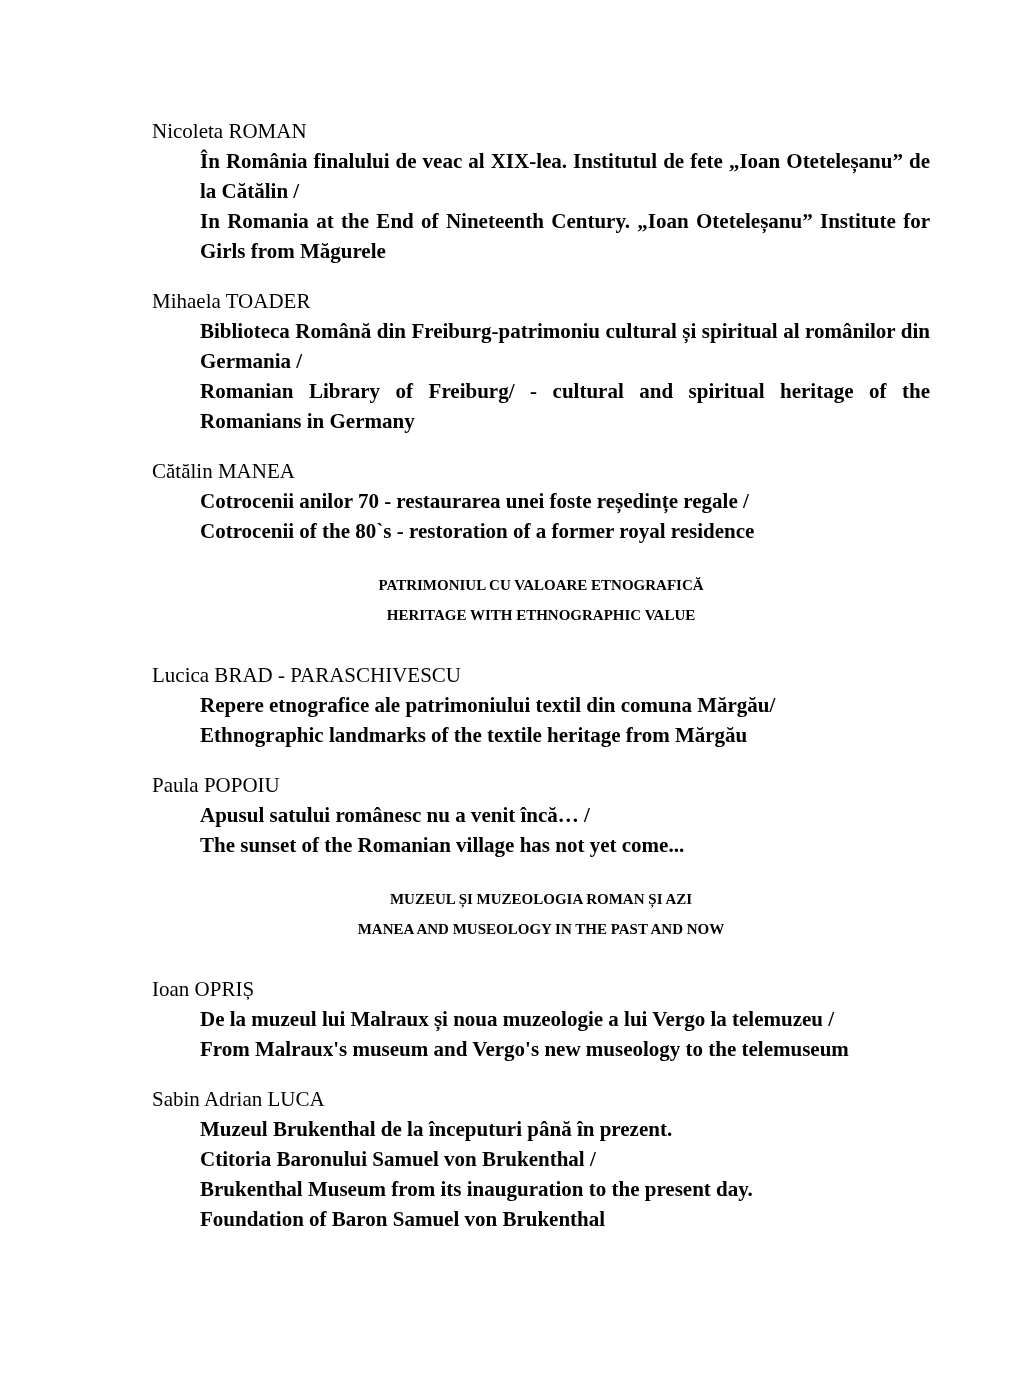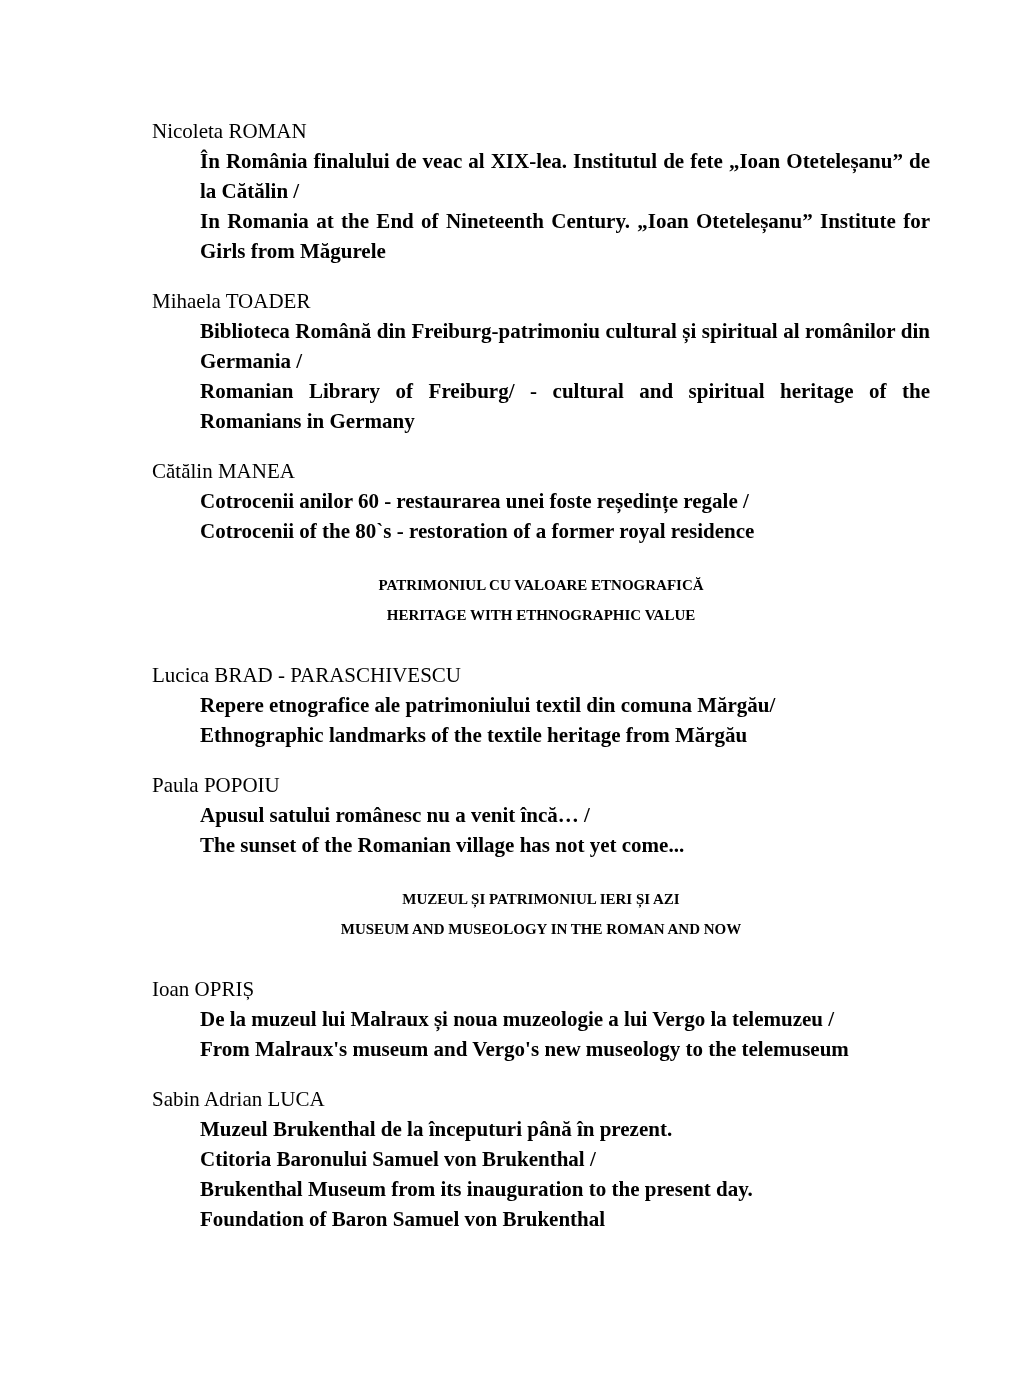--- a/index.html
+++ b/index.html
@@ -57,21 +57,21 @@
   </article>
 
   <article class="entry">
     <p class="author">Mihaela TOADER</p>
     <p class="title">Biblioteca Română din Freiburg-patrimoniu cultural și spiritual al românilor din Germania /</p>
     <p class="title">Romanian Library of Freiburg/ - cultural and spiritual heritage of the Romanians in Germany</p>
   </article>
 
   <article class="entry">
     <p class="author">Cătălin MANEA</p>
-    <p class="title">Cotrocenii anilor 60 -  restaurarea unei foste reședințe regale /</p>
+    <p class="title">Cotrocenii anilor 70 -  restaurarea unei foste reședințe regale /</p>
     <p class="title">Cotrocenii of the 80`s - restoration of a former royal residence</p>
   </article>
 
   <header class="section-heading">
     <p>PATRIMONIUL CU VALOARE ETNOGRAFICĂ</p>
     <p>HERITAGE WITH ETHNOGRAPHIC VALUE</p>
   </header>
 
   <article class="entry">
     <p class="author">Lucica BRAD - PARASCHIVESCU</p>
@@ -79,22 +79,22 @@
     <p class="title">Ethnographic landmarks of the textile heritage from Mărgău</p>
   </article>
 
   <article class="entry">
     <p class="author">Paula POPOIU</p>
     <p class="title">Apusul satului românesc nu a venit încă… /</p>
     <p class="title">The sunset of the Romanian village has not yet come...</p>
   </article>
 
   <header class="section-heading">
-    <p>MUZEUL ȘI PATRIMONIUL IERI ȘI AZI</p>
-    <p>MUSEUM AND MUSEOLOGY IN THE ROMAN AND NOW</p>
+    <p>MUZEUL ȘI MUZEOLOGIA ROMAN ȘI AZI</p>
+    <p>MANEA AND MUSEOLOGY IN THE PAST AND NOW</p>
   </header>
 
   <article class="entry">
     <p class="author">Ioan OPRIȘ</p>
     <p class="title">De la muzeul lui Malraux și noua muzeologie a lui Vergo la telemuzeu /</p>
     <p class="title">From Malraux's museum and Vergo's new museology to the telemuseum</p>
   </article>
 
   <article class="entry">
     <p class="author">Sabin Adrian LUCA</p>

